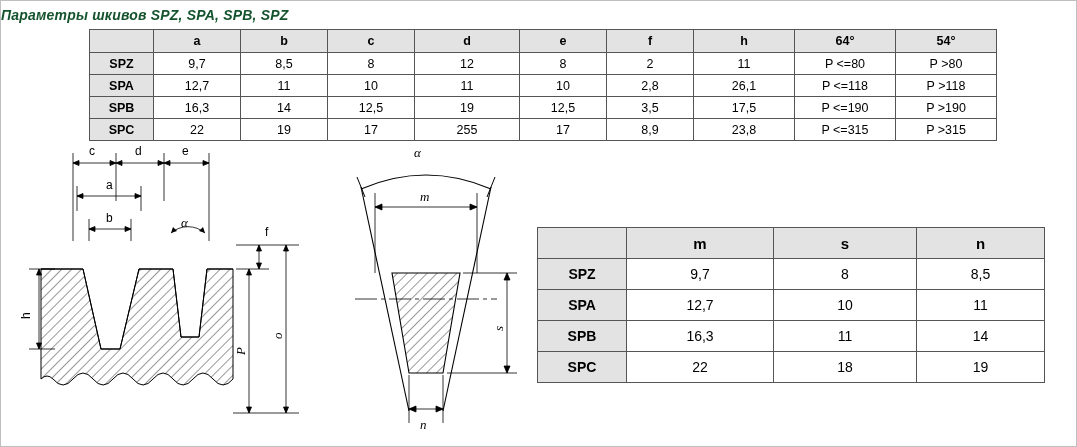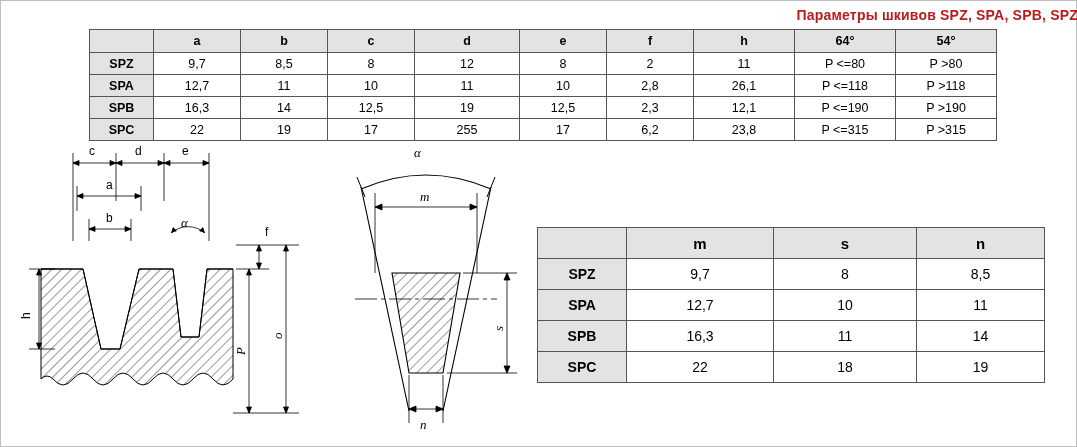--- a/index.html
+++ b/index.html
@@ -9,23 +9,23 @@
     font-family:"Liberation Sans", sans-serif;
     color:#000;
     position:relative;
     overflow:hidden;
   }
   .page{position:relative;width:1077px;height:447px;border:1px solid #bfbfbf;box-sizing:border-box;}
 
   
   .title{
     position:absolute;left:0;top:6px;width:1077px;
-    text-align:right;
-    font-weight:bold;font-size:14px;
-    color:#b91c1c;
+    text-align:left;
+    font-style:italic;font-weight:bold;font-size:14px;
+    color:#14532d;
     letter-spacing:.2px;
   }
 
   
   .top-table{
     position:absolute;left:88px;top:28px;
     border-collapse:collapse;
     font-size:12.5px;
   }
   .top-table td,.top-table th{
@@ -147,33 +147,33 @@
         <td class="ang-cell">P &lt;=118</td>
         <td class="ang-cell">P &gt;118</td>
       </tr>
       <tr>
         <td class="rowhead">SPB</td>
         <td>16,3</td>
         <td>14</td>
         <td>12,5</td>
         <td>19</td>
         <td>12,5</td>
-        <td>2,3</td>
-        <td>12,1</td>
+        <td>3,5</td>
+        <td>17,5</td>
         <td class="ang-cell">P &lt;=190</td>
         <td class="ang-cell">P &gt;190</td>
       </tr>
       <tr>
         <td class="rowhead">SPC</td>
         <td>22</td>
         <td>19</td>
         <td>17</td>
         <td>255</td>
         <td>17</td>
-        <td>6,2</td>
+        <td>8,9</td>
         <td>23,8</td>
         <td class="ang-cell">P &lt;=315</td>
         <td class="ang-cell">P &gt;315</td>
       </tr>
     </tbody>
   </table>
 
   <div class="wm">PL</div>
 
   <div class="draw" style="left:20px;top:140px;">

